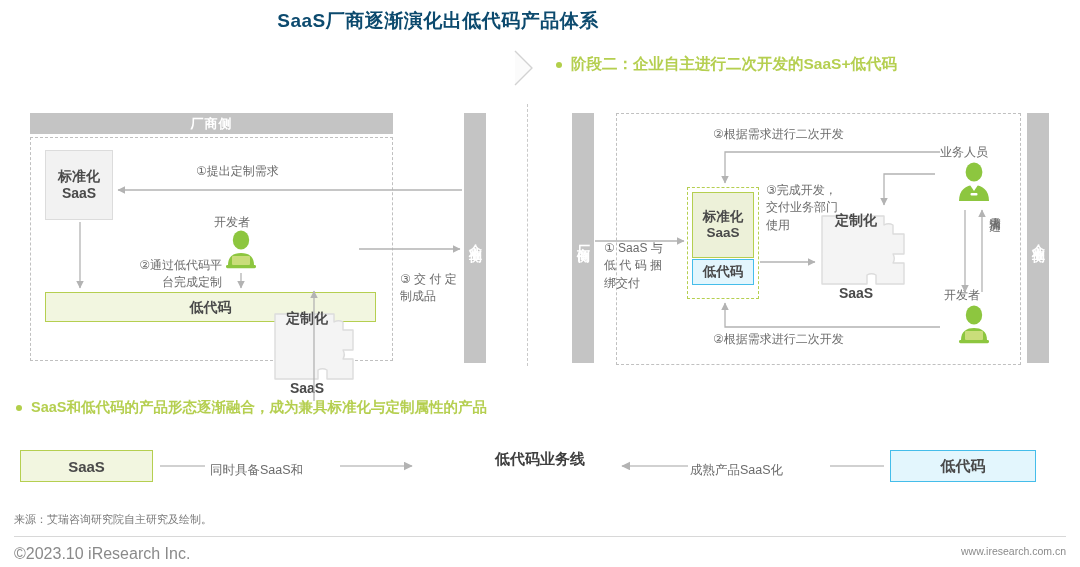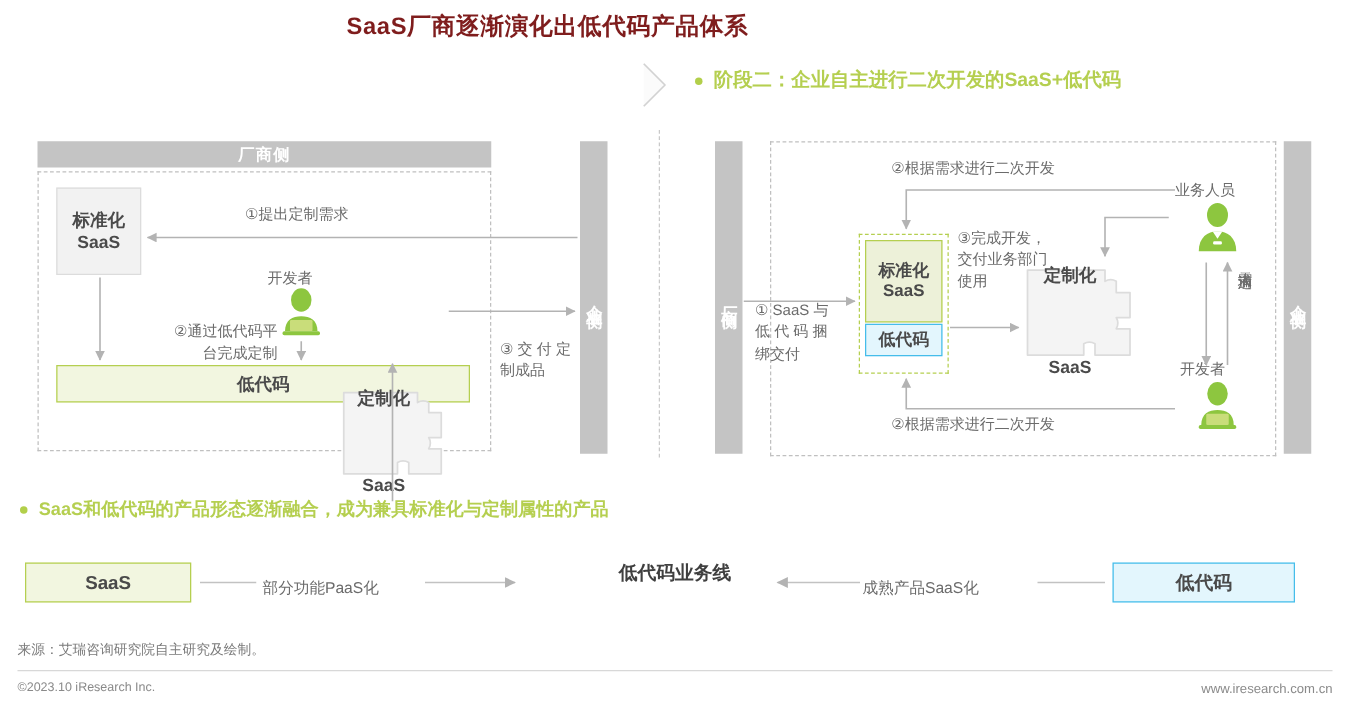--- a/index.html
+++ b/index.html
@@ -10,21 +10,21 @@
     color:#5a5a5a;
     position:relative;
     overflow:hidden;
   }
   .page{position:absolute;left:0;top:0;width:1080px;height:567px;}
 
   
   .main-title{
     position:absolute;left:0;top:8px;width:876px;
     text-align:center;
-    font-size:19px;font-weight:bold;color:#7f1d1d;
+    font-size:19px;font-weight:bold;color:#0c4a6e;
     letter-spacing:.5px;
   }
 
   
   .stage-head{position:absolute;display:flex;align-items:center;gap:9px;}
   .stage-head .bullet{
     width:6px;height:6px;border-radius:50%;
     background:#b2cf4a;display:inline-block;flex:0 0 auto;
   }
   .stage-head .txt{
@@ -145,21 +145,21 @@
   #lbl-paas{left:210px;top:462px;}
   #lbl-mature{left:690px;top:462px;}
 
   
   #source-note{
     position:absolute;left:14px;top:512px;font-size:11px;color:#7a7a7a;
   }
   #footer-rule{
     position:absolute;left:14px;top:536px;width:1052px;height:1px;background:#d8d8d8;
   }
-  #footer-left{position:absolute;left:14px;top:545px;font-size:10px;color:#8a8a8a;}
+  #footer-left{position:absolute;left:14px;top:545px;font-size:16px;color:#8a8a8a;}
   #footer-right{position:absolute;right:14px;top:545px;font-size:10.5px;color:#8a8a8a;}
 </style>
 </head>
 <body>
 
 <div class="page">
 
   <div class="main-title">SaaS厂商逐渐演化出低代码产品体系</div>
 
 
@@ -316,21 +316,21 @@
     <line x1="982" y1="292" x2="982" y2="210" stroke="#b3b3b3" stroke-width="1.3" marker-end="url(#ahR)"></line>
   </svg>
 
   <div id="bottom-head">
     <span class="bullet"></span>
     <span class="txt">SaaS和低代码的产品形态逐渐融合，成为兼具标准化与定制属性的产品</span>
   </div>
 
   <div class="bbox box-green" id="bottom-saas">SaaS</div>
 
-  <div class="bottom-lbl" id="lbl-paas">部分功能PaaS化</div>
+  <div class="bottom-lbl" id="lbl-paas">同时具备SaaS和</div>
 
   <div id="bottom-center">
     <div>低代码业务线</div>
   </div>
 
   <div class="bottom-lbl" id="lbl-mature">成熟产品SaaS化</div>
 
   <div class="bbox box-cyan" id="bottom-lowcode">低代码</div>
 
   <svg class="ov" style="left:0;top:0;" width="1080" height="567">

